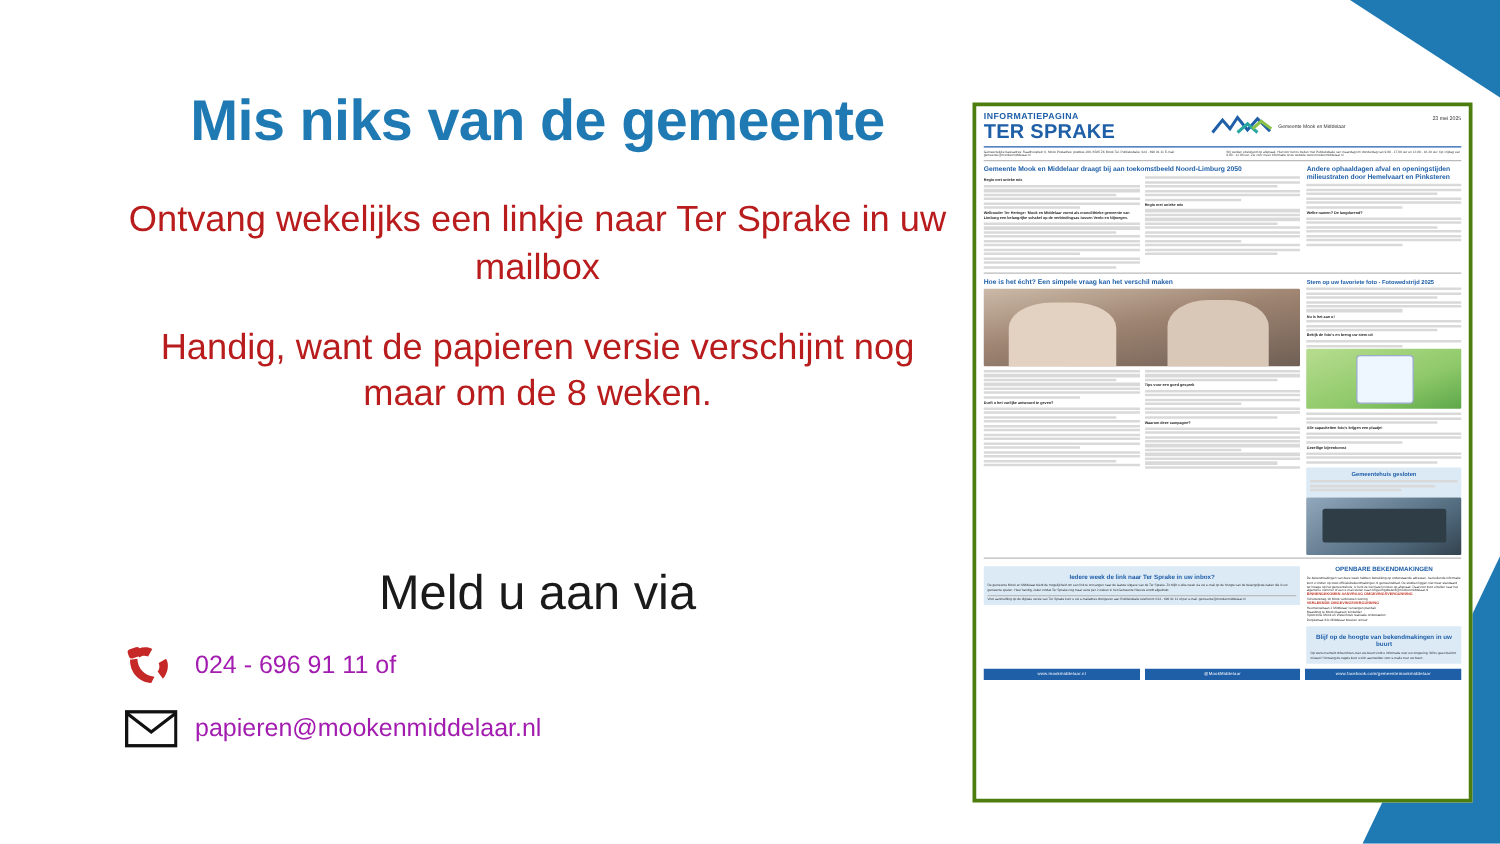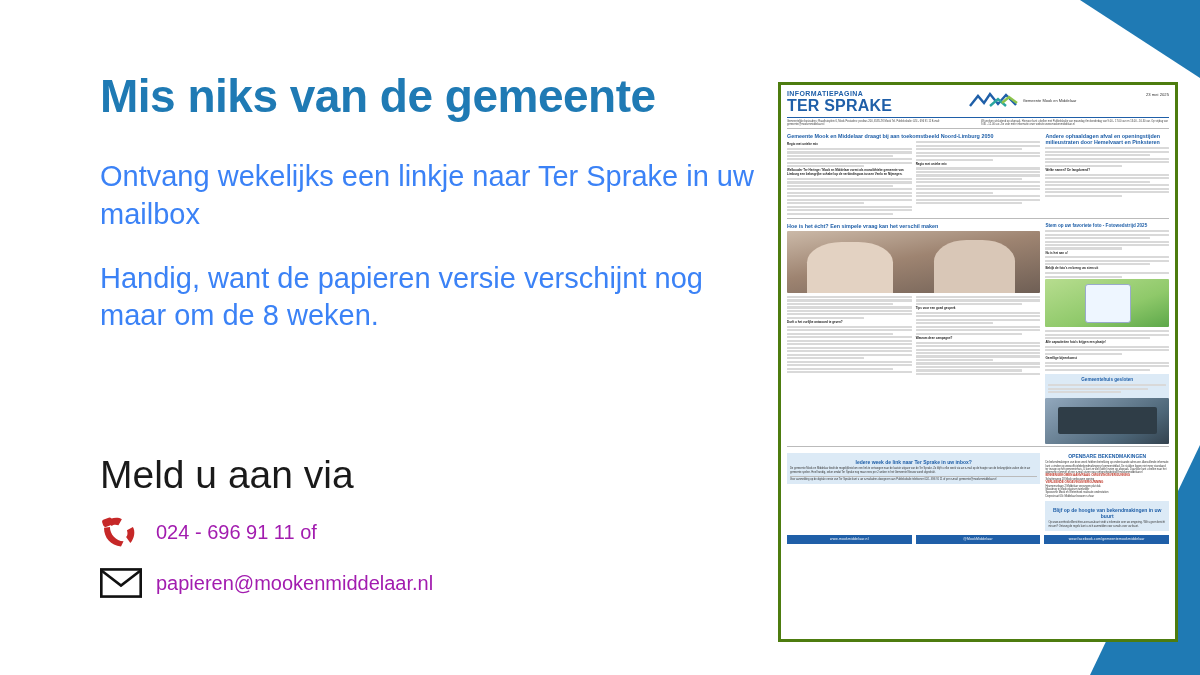--- a/index.html
+++ b/index.html
@@ -28,31 +28,32 @@
     border-bottom: 230px solid #1f7ab4;
     border-left: 110px solid transparent;
   }
 
   
   .left {
     position: absolute;
     left: 100px;
     top: 72px;
     width: 660px;
+    text-align: center;
   }
   .headline {
     color: #1f7ab4;
     font-size: 46px;
     font-weight: bold;
     letter-spacing: -0.5px;
     margin: 0 0 38px 0;
     line-height: 1.05;
   }
   .para {
-    color: #3b82f6;
+    color: #b91c1c;
     font-size: 29px;
     line-height: 1.30;
     margin: 0 0 26px 0;
     font-weight: 400;
   }
   .signup {
     color: #1a1a1a;
     font-size: 39px;
     margin: 118px 0 18px 0;
   }

